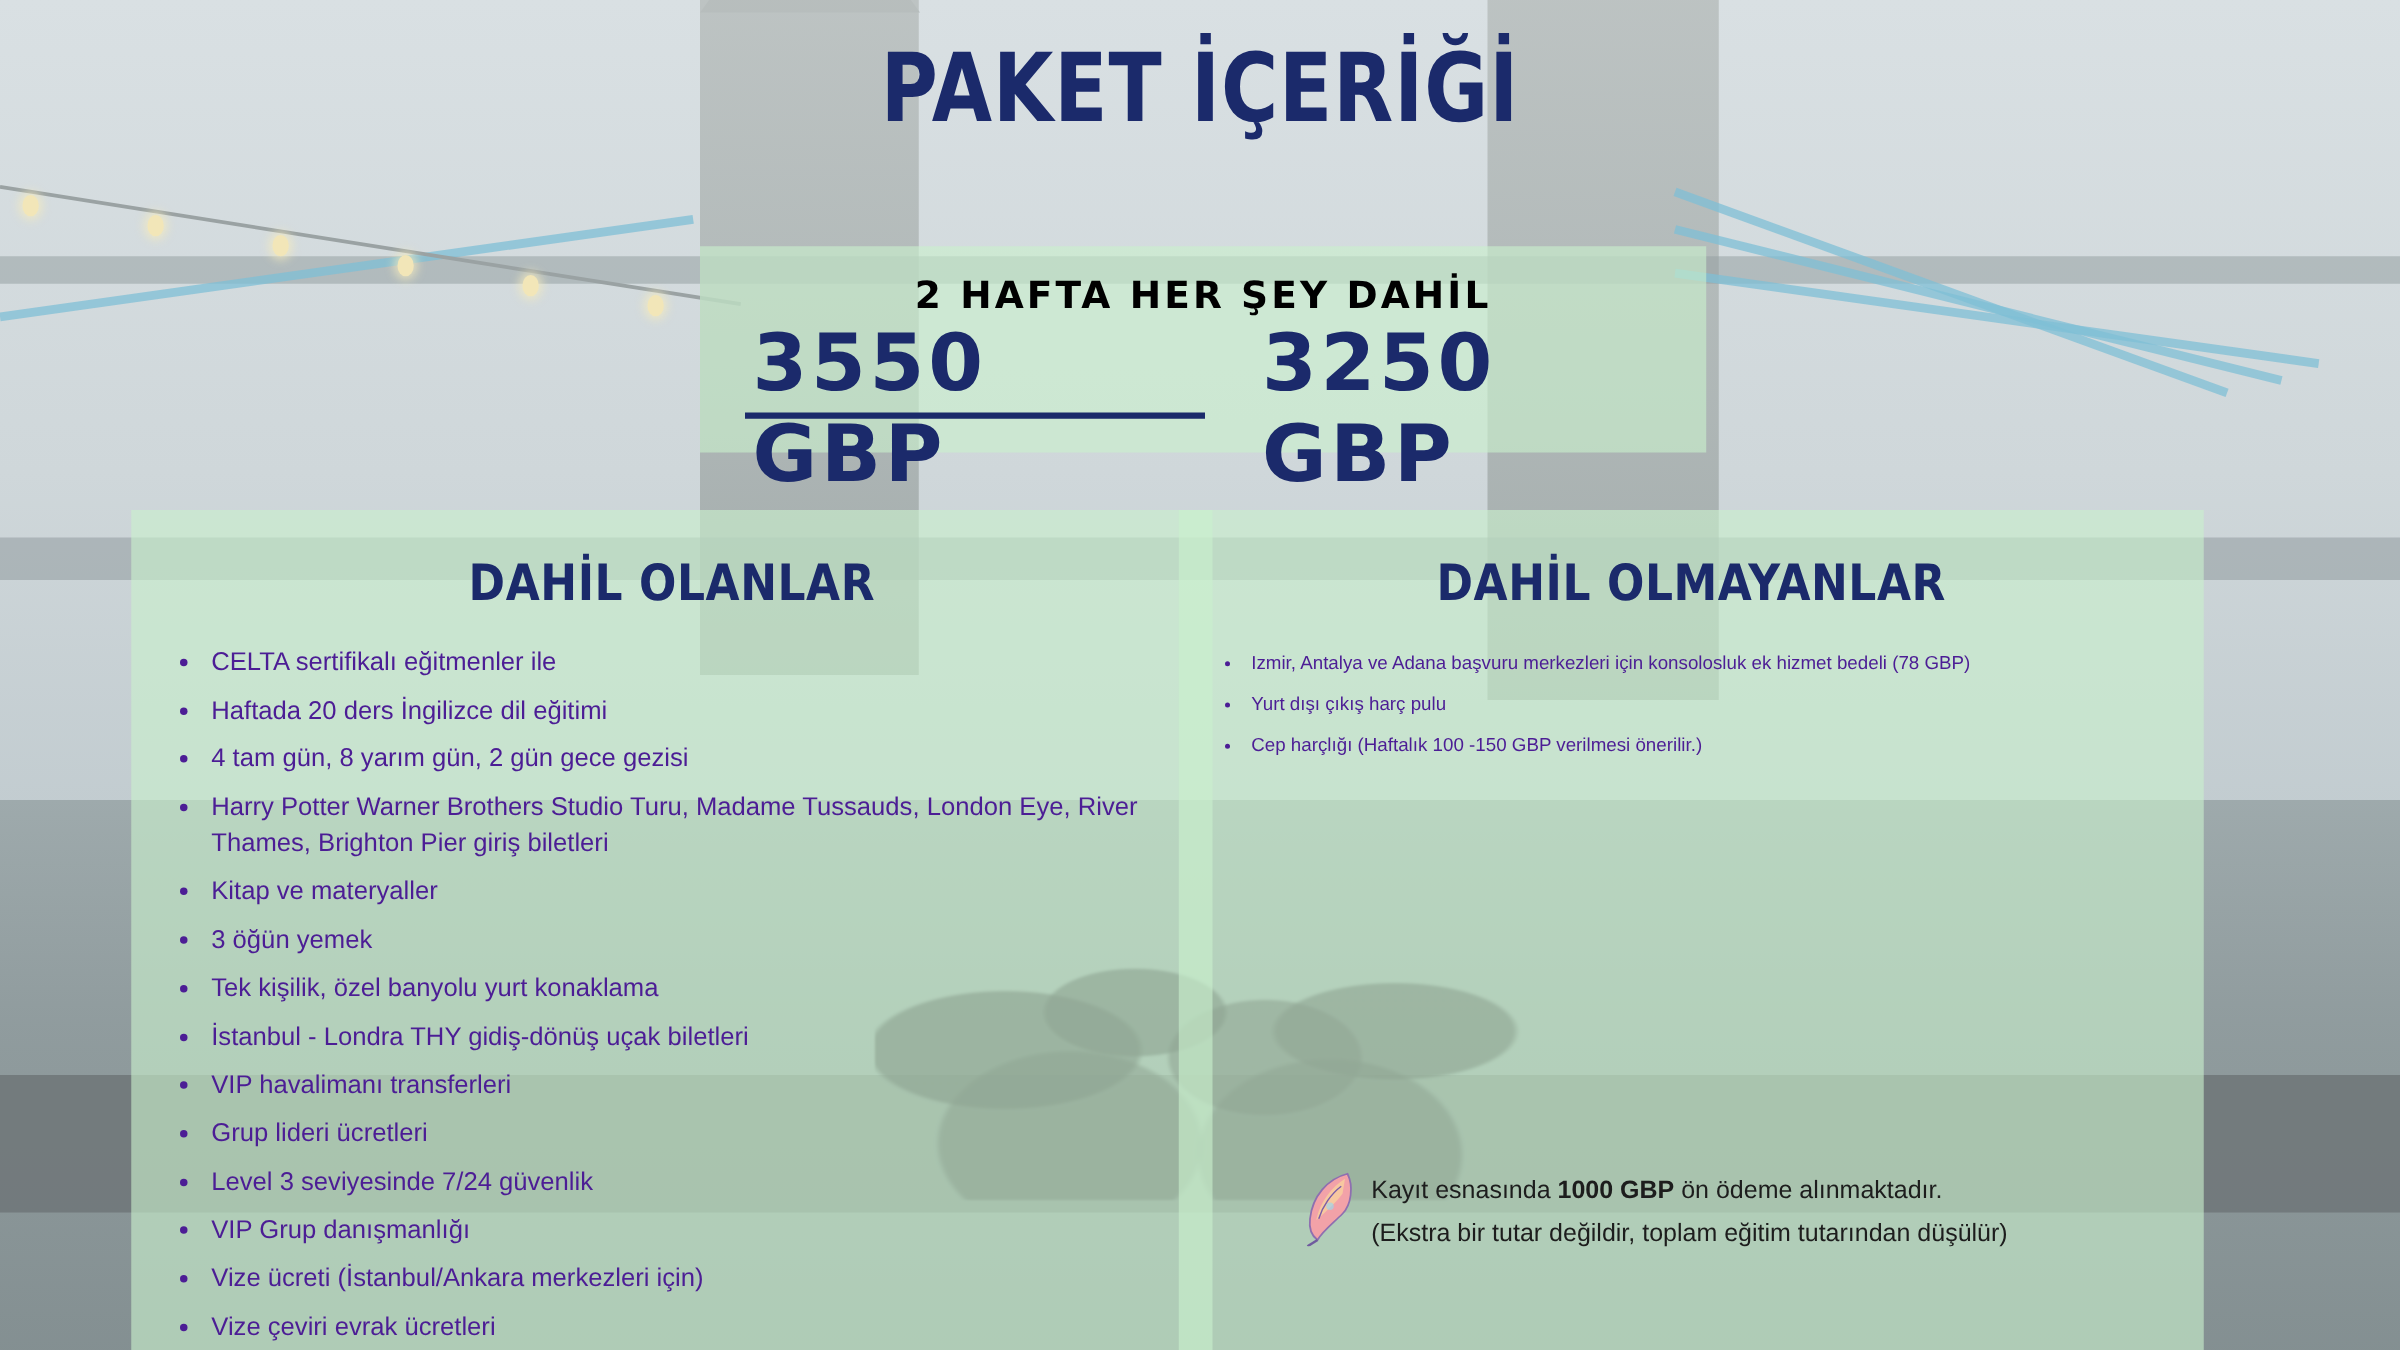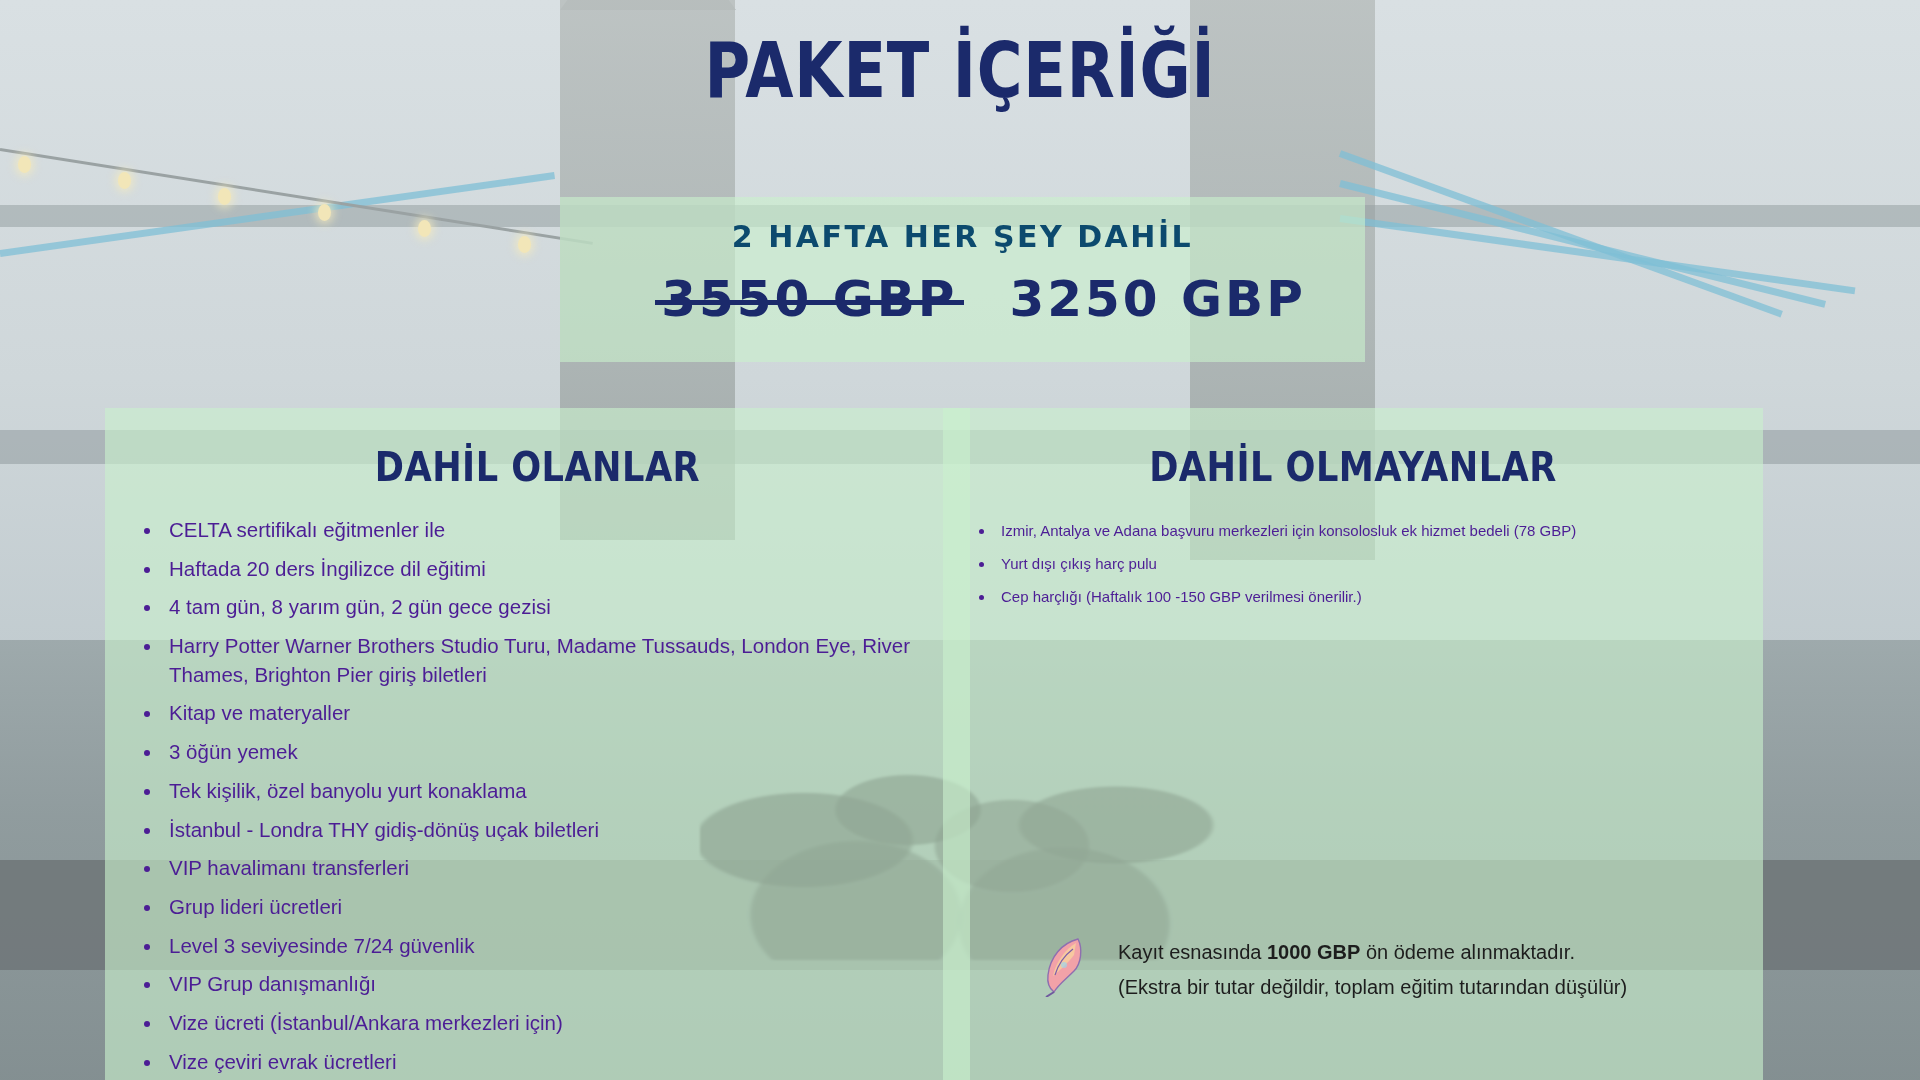--- a/index.html
+++ b/index.html
@@ -147,31 +147,31 @@
     height: 165px;
     background: rgba(202, 240, 205, .62);
   }
   .price-banner .subtitle {
     text-align: center;
     margin-top: 22px;
     font-family: "DejaVu Sans", sans-serif;
     font-weight: 700;
     font-size: 30px;
     letter-spacing: 2.5px;
-    color: #0c4a6e;
+    color: #000000;
   }
   .price-row {
     display: flex;
     justify-content: center;
     align-items: baseline;
     gap: 52px;
-    margin-top: 16px;
+    margin-top: 0;
     font-family: "DejaVu Sans", sans-serif;
     font-weight: 700;
-    font-size: 50px;
+    font-size: 63px;
     letter-spacing: 3px;
     color: #1b2a6b;
     padding-left: 42px;
   }
   .price-old { position: relative; }
   .price-old::after {
     content: "";
     position: absolute;
     left: -6px; right: -6px;
     top: 52%;
@@ -222,21 +222,21 @@
   }
   .col-right ul.items li { margin-bottom: 12px; }
 
   
   .note {
     position: absolute;
     left: 1040px;
     top: 935px;
     width: 740px;
     display: flex;
-    gap: 32px;
+    gap: 11px;
     align-items: flex-start;
     color: #1d1d1d;
     font-size: 20px;
     line-height: 1.75;
   }
   .feather {
     width: 46px;
     height: 62px;
     flex: 0 0 46px;
     position: relative;

